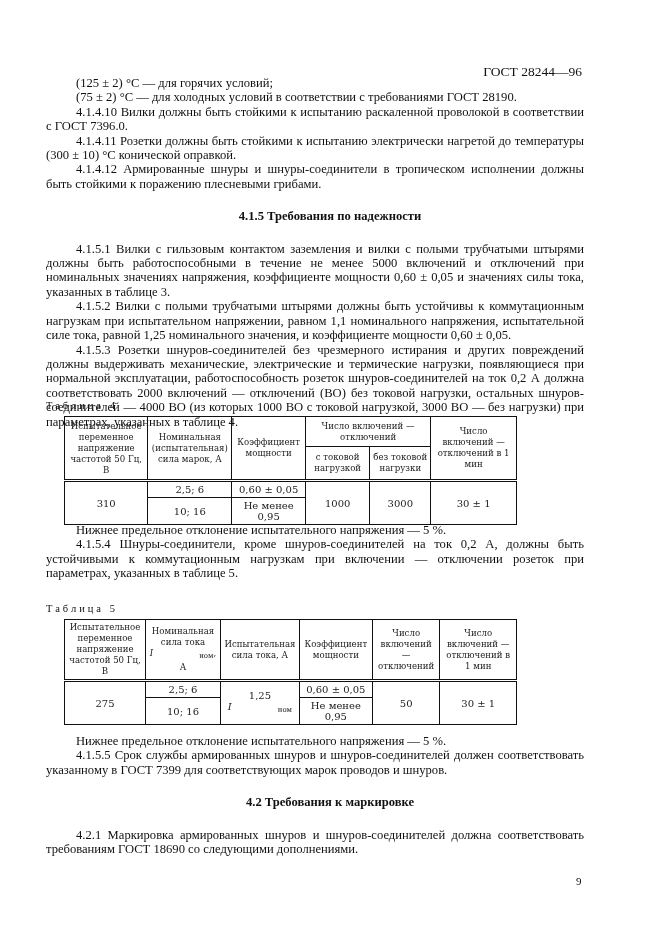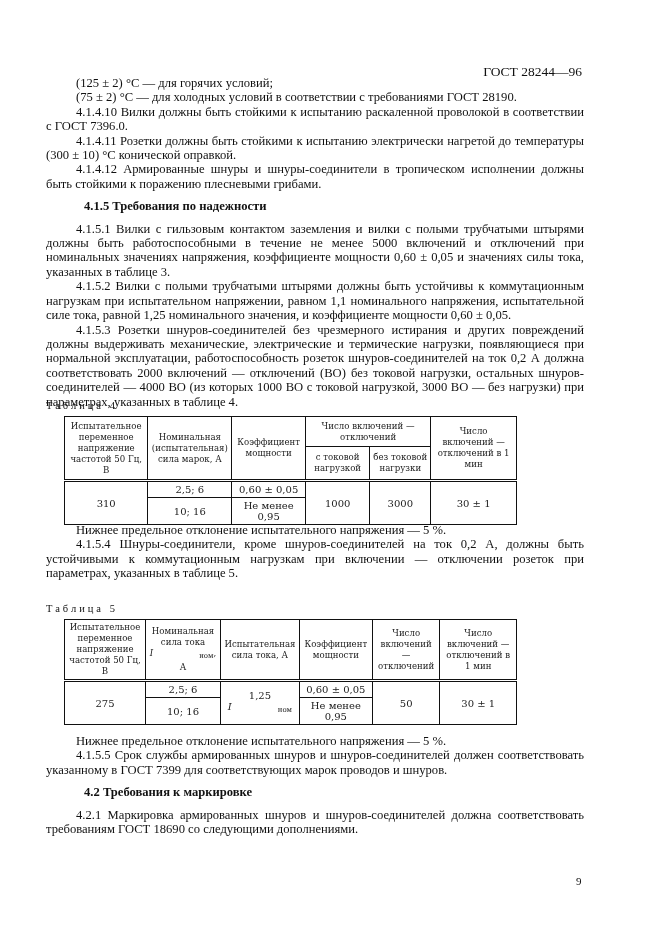--- a/index.html
+++ b/index.html
@@ -1,21 +1,21 @@
 <!DOCTYPE html>
 <html><head>
 <meta charset="utf-8">
 <style>
   html, body { margin: 0; padding: 0; background: #ffffff; }
   body { width: 661px; height: 936px; position: relative; overflow: hidden;
          font-family: "Liberation Serif", "DejaVu Serif", serif; color: #111; }
   .header { position: absolute; top: 64px; right: 79px; font-weight: normal; font-size: 13.5px; }
   .text { position: absolute; left: 46px; width: 538px; font-size: 12.6px; line-height: 14.4px; }
   .p { margin: 0; text-align: justify; text-indent: 30px; }
-  .h { margin: 8px; text-indent: 30px; font-weight: bold; }
+  .h { margin: 18px; text-indent: 30px; font-weight: bold; text-align: center; }
   .caption { position: absolute; left: 46px; font-size: 10.5px; letter-spacing: 3px; }
   table { position: absolute; left: 64px; width: 453px; border-collapse: collapse;
           font-family: "DejaVu Serif", serif; font-size: 8.6px; line-height: 11px; color: #222; }
   td, th { border: 1px solid #111; text-align: center; vertical-align: middle; padding: 2px 3px; font-weight: normal; }
   thead tr:last-child th, thead th.bottom { border-bottom: 3px double #111; }
   td { font-size: 10px; margin-left: 32px; }
   .sub { font-size: 7px; vertical-align: -2px; padding-left: 46px; }
   .pagenum { position: absolute; top: 875px; left: 576px; font-size: 11px; }
 </style>
 </head>

